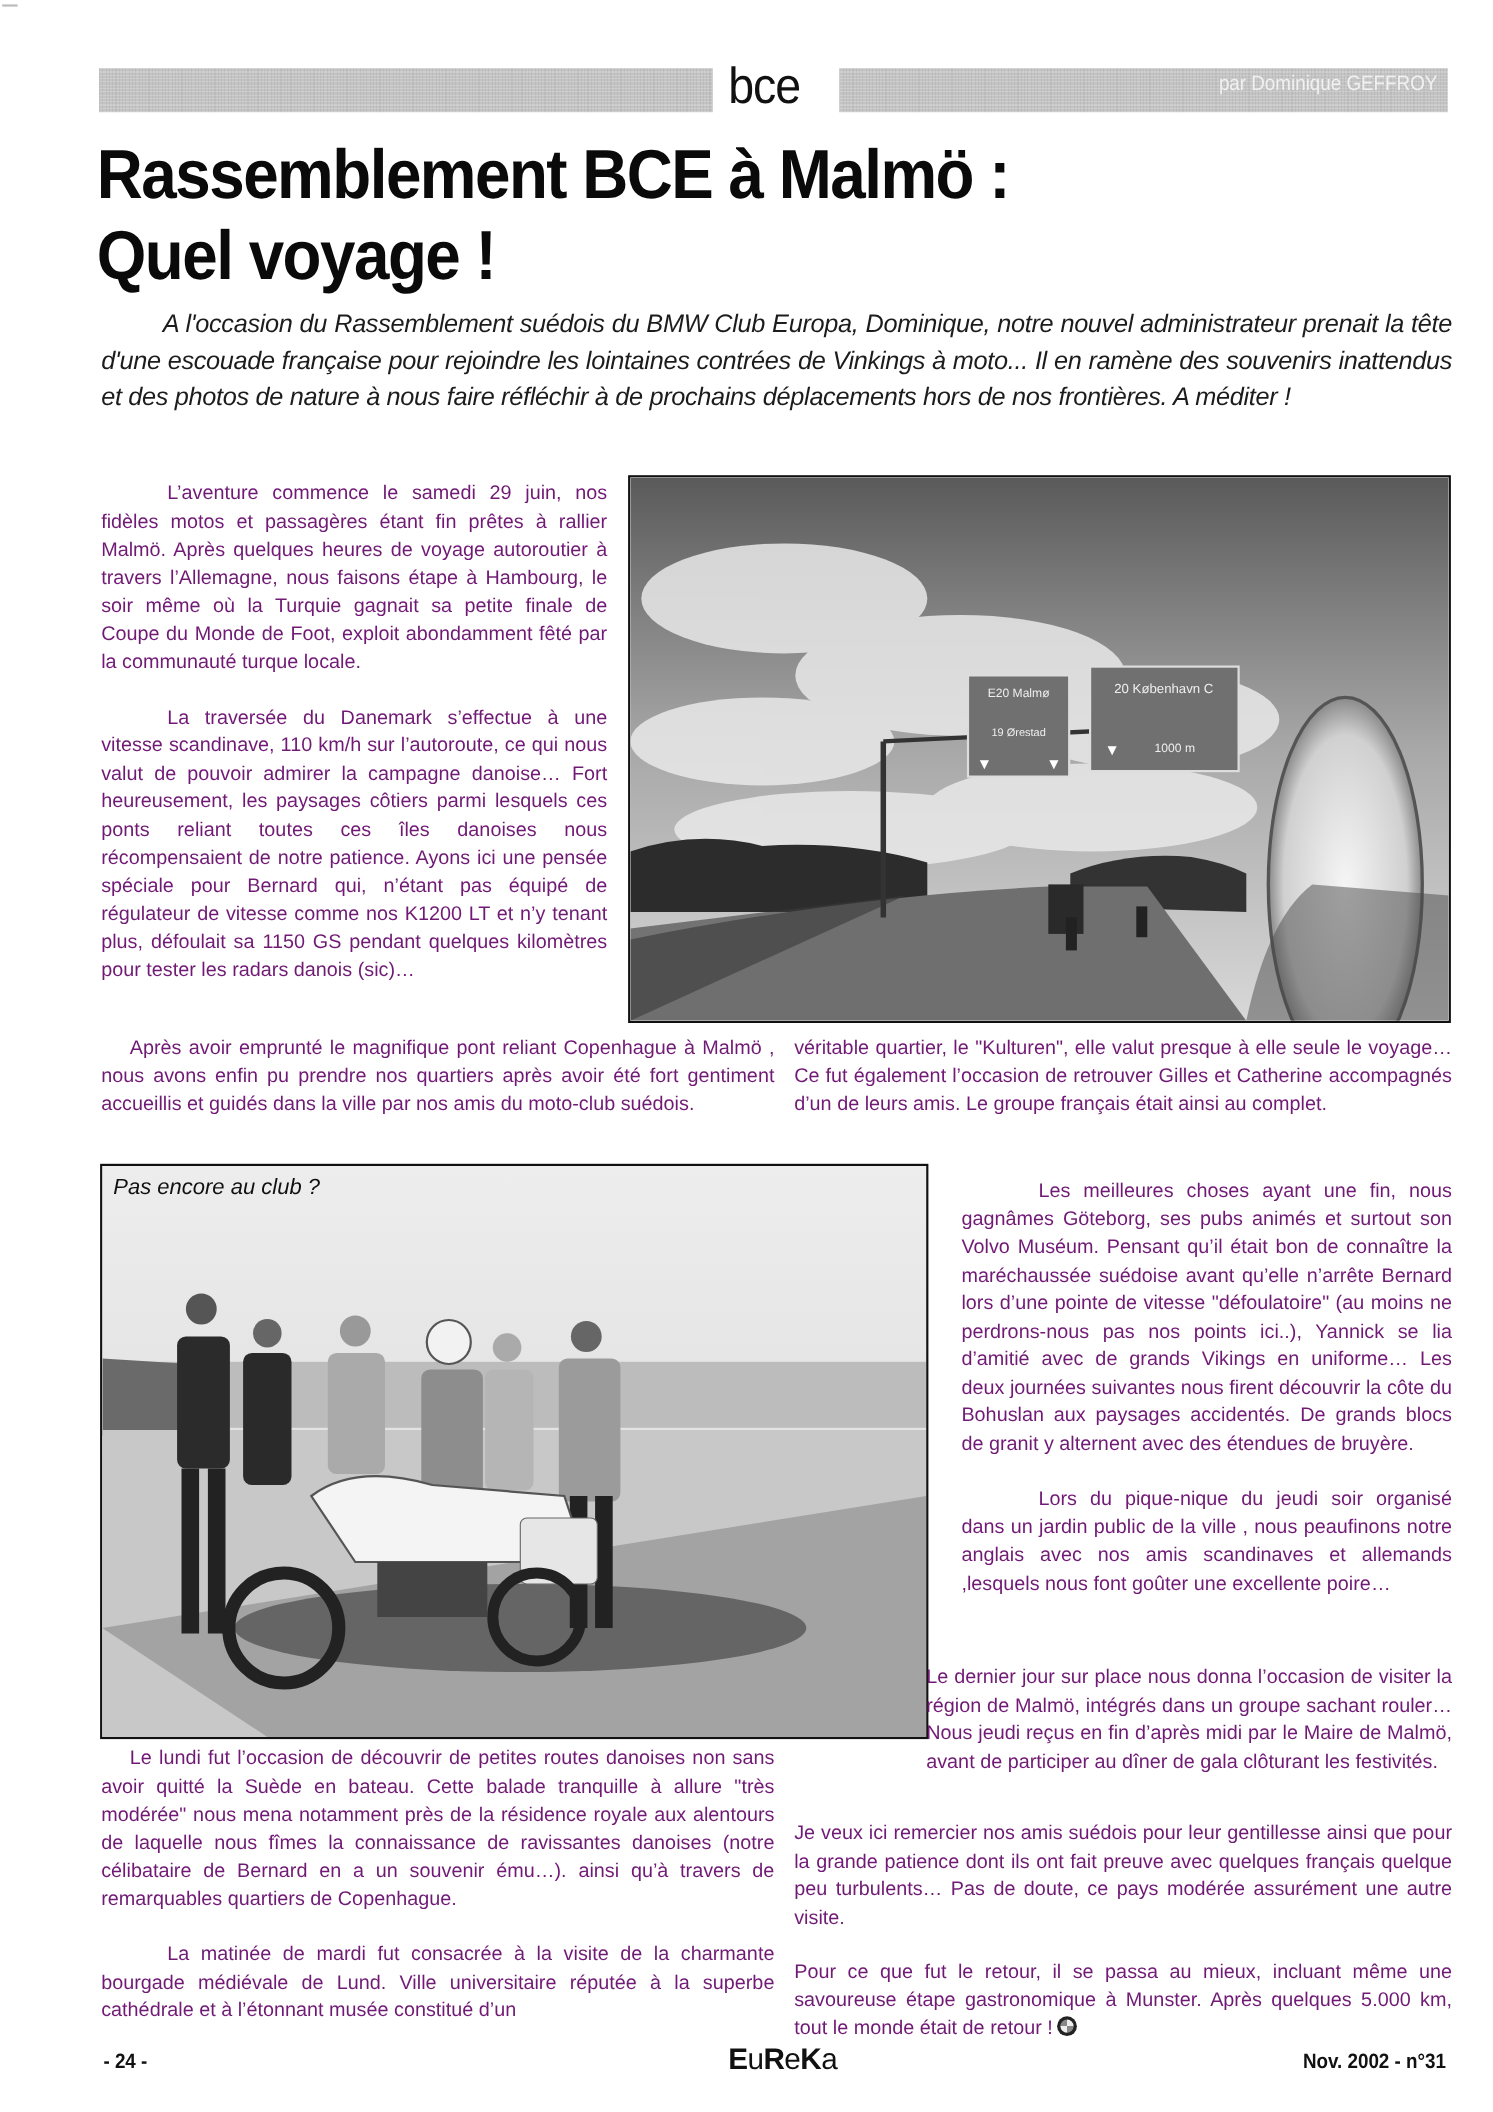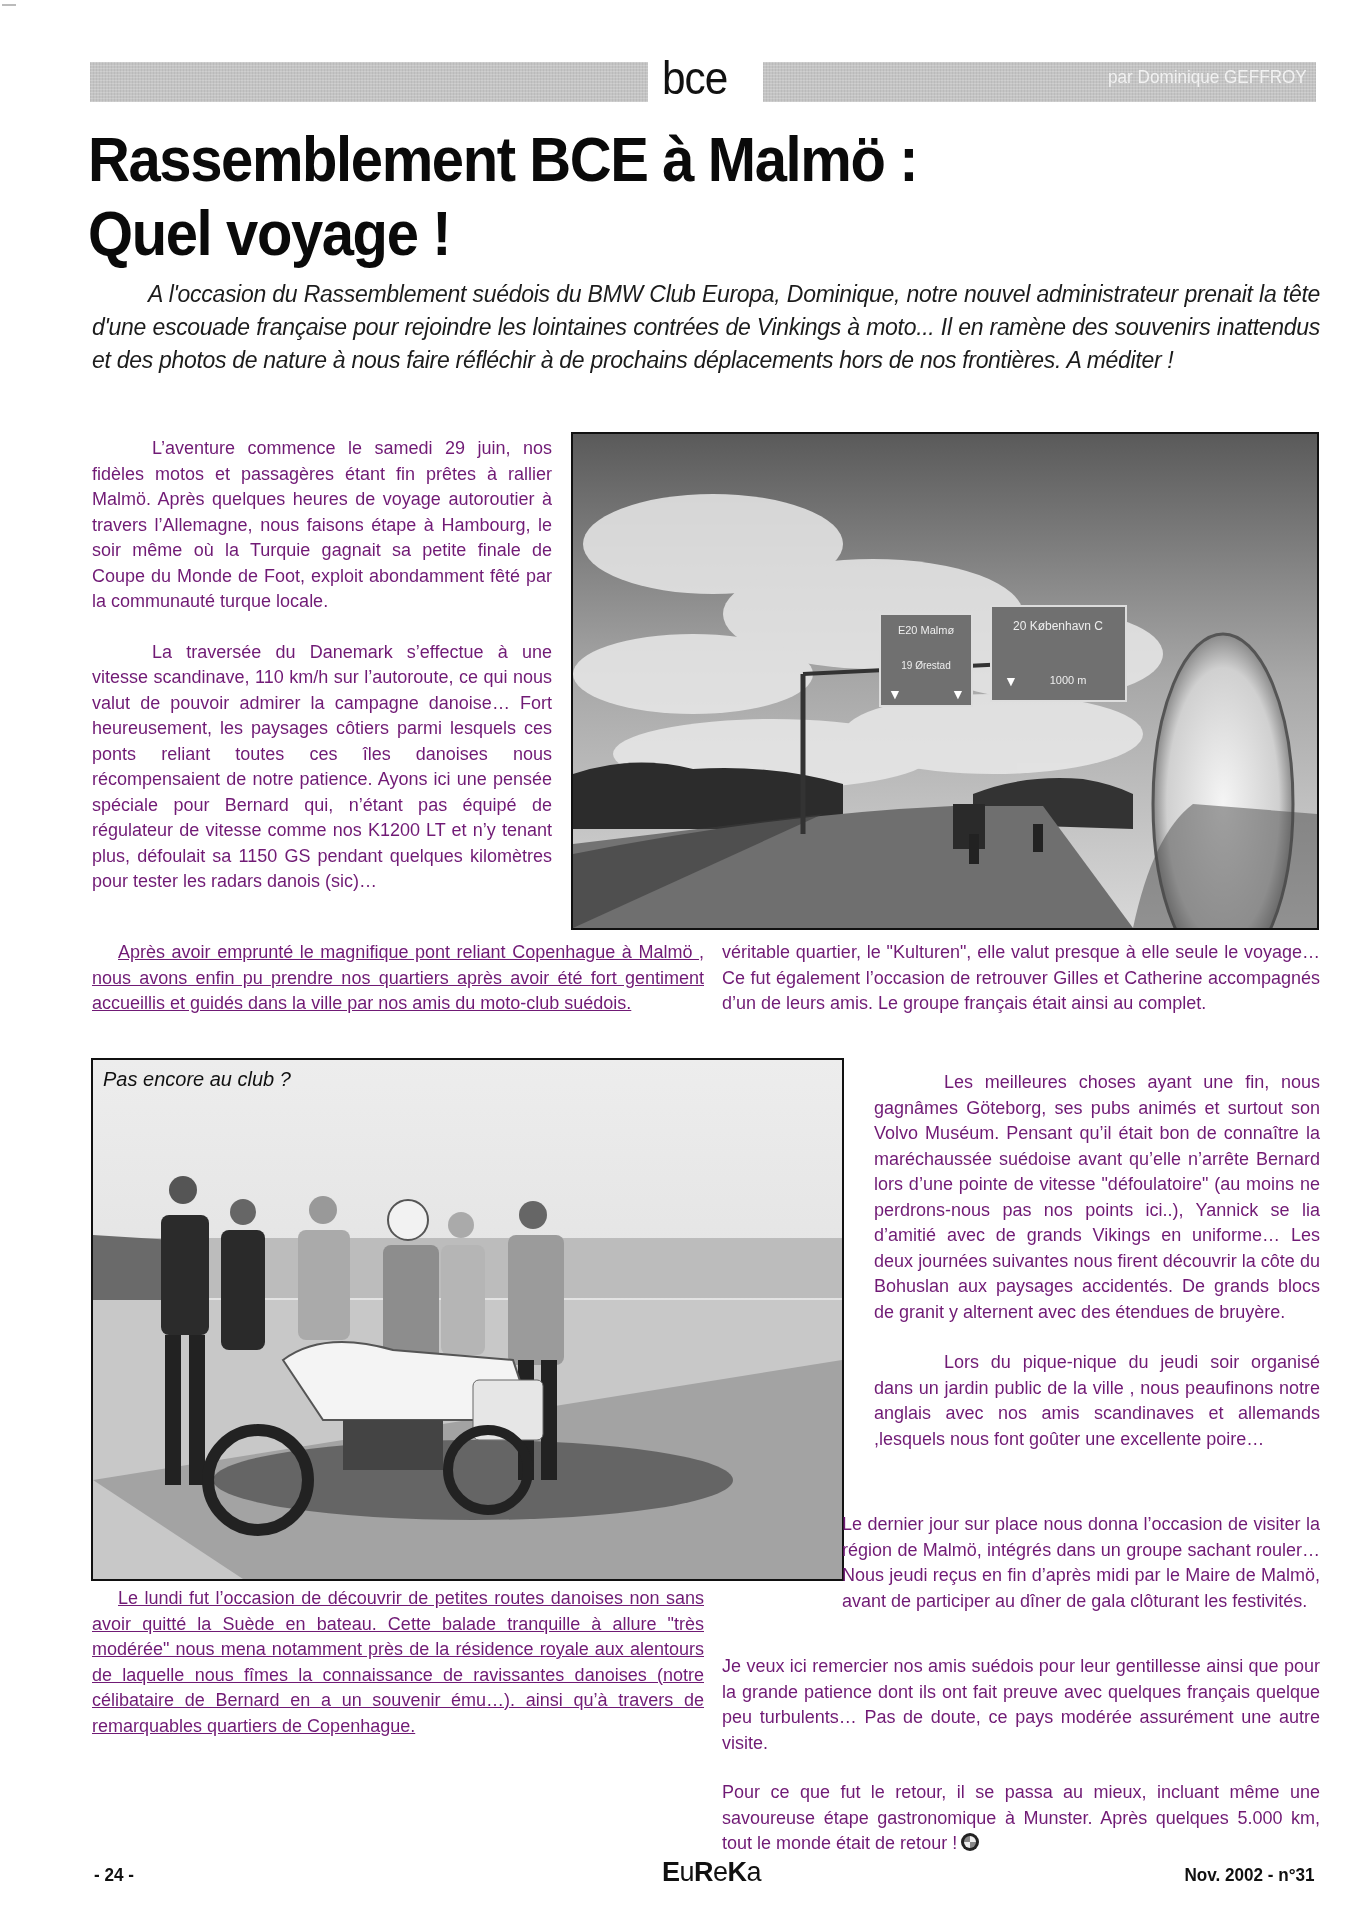--- a/index.html
+++ b/index.html
@@ -14,21 +14,21 @@
   .band-right { left: 763px; width: 553px; }
   .section-tag { position: absolute; left: 662px; top: 50px; font-size: 46px; font-weight: 400; letter-spacing: -1px; color: #111; line-height: 56px; transform: scaleX(0.92); transform-origin: left; }
   .byline { position: absolute; right: 50px; top: 66px; font-size: 19px; color: #f1f1f1; transform: scaleX(0.9); transform-origin: right; }
 
   .title { position: absolute; left: 88px; top: 122px; font-size: 63px; font-weight: 700; line-height: 74px; letter-spacing: -1.5px; color: #0a0a0a; transform: scaleX(0.92); transform-origin: left; width: 1200px; }
 
   .lead { position: absolute; left: 92px; top: 278px; width: 1228px; font-style: italic; font-size: 23px; line-height: 33px; text-align: justify; text-indent: 56px; color: #1c1c1c; letter-spacing: -0.3px; }
 
   .col-text { font-size: 18px; line-height: 25.5px; text-align: justify; color: #701a75; margin: 0; }
   .indent-big { text-indent: 60px; }
-  .indent-small { text-indent: 26px; text-decoration: underline; }
+  .indent-small { text-indent: 26px; }
   .indent-huge { text-indent: 70px; padding-left: 32px; }
 
   .photo { position: absolute; border: 2px solid #111; overflow: hidden; }
   .caption { position: absolute; left: 10px; top: 8px; font-style: italic; font-size: 20px; color: #111; z-index: 2; }
 
   .footer-left { position: absolute; left: 94px; top: 1864px; font-size: 19px; font-weight: 700; color: #111; transform: scaleX(0.9); transform-origin: left; }
   .footer-logo { position: absolute; left: 662px; top: 1857px; font-size: 27px; color: #111; letter-spacing: -0.5px; }
   .footer-logo .b { font-weight: 900; }
   .footer-right { position: absolute; right: 42px; top: 1864px; font-size: 19px; font-weight: 700; color: #111; transform: scaleX(0.9); transform-origin: right; }
 
@@ -182,17 +182,18 @@
 <div class="abs" style="left:722px; top:1654px; width:598px;">
   <p class="col-text">Je veux ici remercier nos amis suédois pour leur gentillesse ainsi que pour la grande patience dont ils ont fait preuve avec quelques français quelque peu turbulents… Pas de doute, ce pays modérée assurément une autre visite.</p>
 </div>
 
 <div class="abs" style="left:722px; top:1780px; width:598px;">
   <p class="col-text"><span>Pour ce que fut le retour, il se passa au mieux, incluant même une savoureuse étape gastronomique à Munster. Après quelques 5.000 km, tout le monde était de retour !</span><span class="bmw"></span></p>
 </div>
 
 <div class="abs" style="left:92px; top:1586px; width:612px;">
   <p class="col-text indent-small">Le lundi fut l’occasion de découvrir de petites routes danoises non sans avoir quitté la Suède en bateau. Cette balade  tranquille à allure "très modérée" nous mena notamment près de la résidence royale aux alentours de laquelle nous fîmes la connaissance de ravissantes danoises (notre célibataire de Bernard en a un souvenir ému…).  ainsi qu’à travers de remarquables quartiers de Copenhague.</p>
+  <p class="col-text indent-big" style="margin-top:25px;">La matinée de mardi fut consacrée à la visite de la charmante bourgade médiévale de Lund. Ville universitaire réputée à la superbe cathédrale et à l’étonnant musée constitué d’un</p>
 </div>
 
 <div class="footer-left">- 24 -</div>
 <div class="footer-logo"><span class="b">E</span><span>u</span><span class="b">R</span><span>e</span><span class="b">K</span><span>a</span></div>
 <div class="footer-right">Nov. 2002 - n°31</div>
 
 </body></html>

